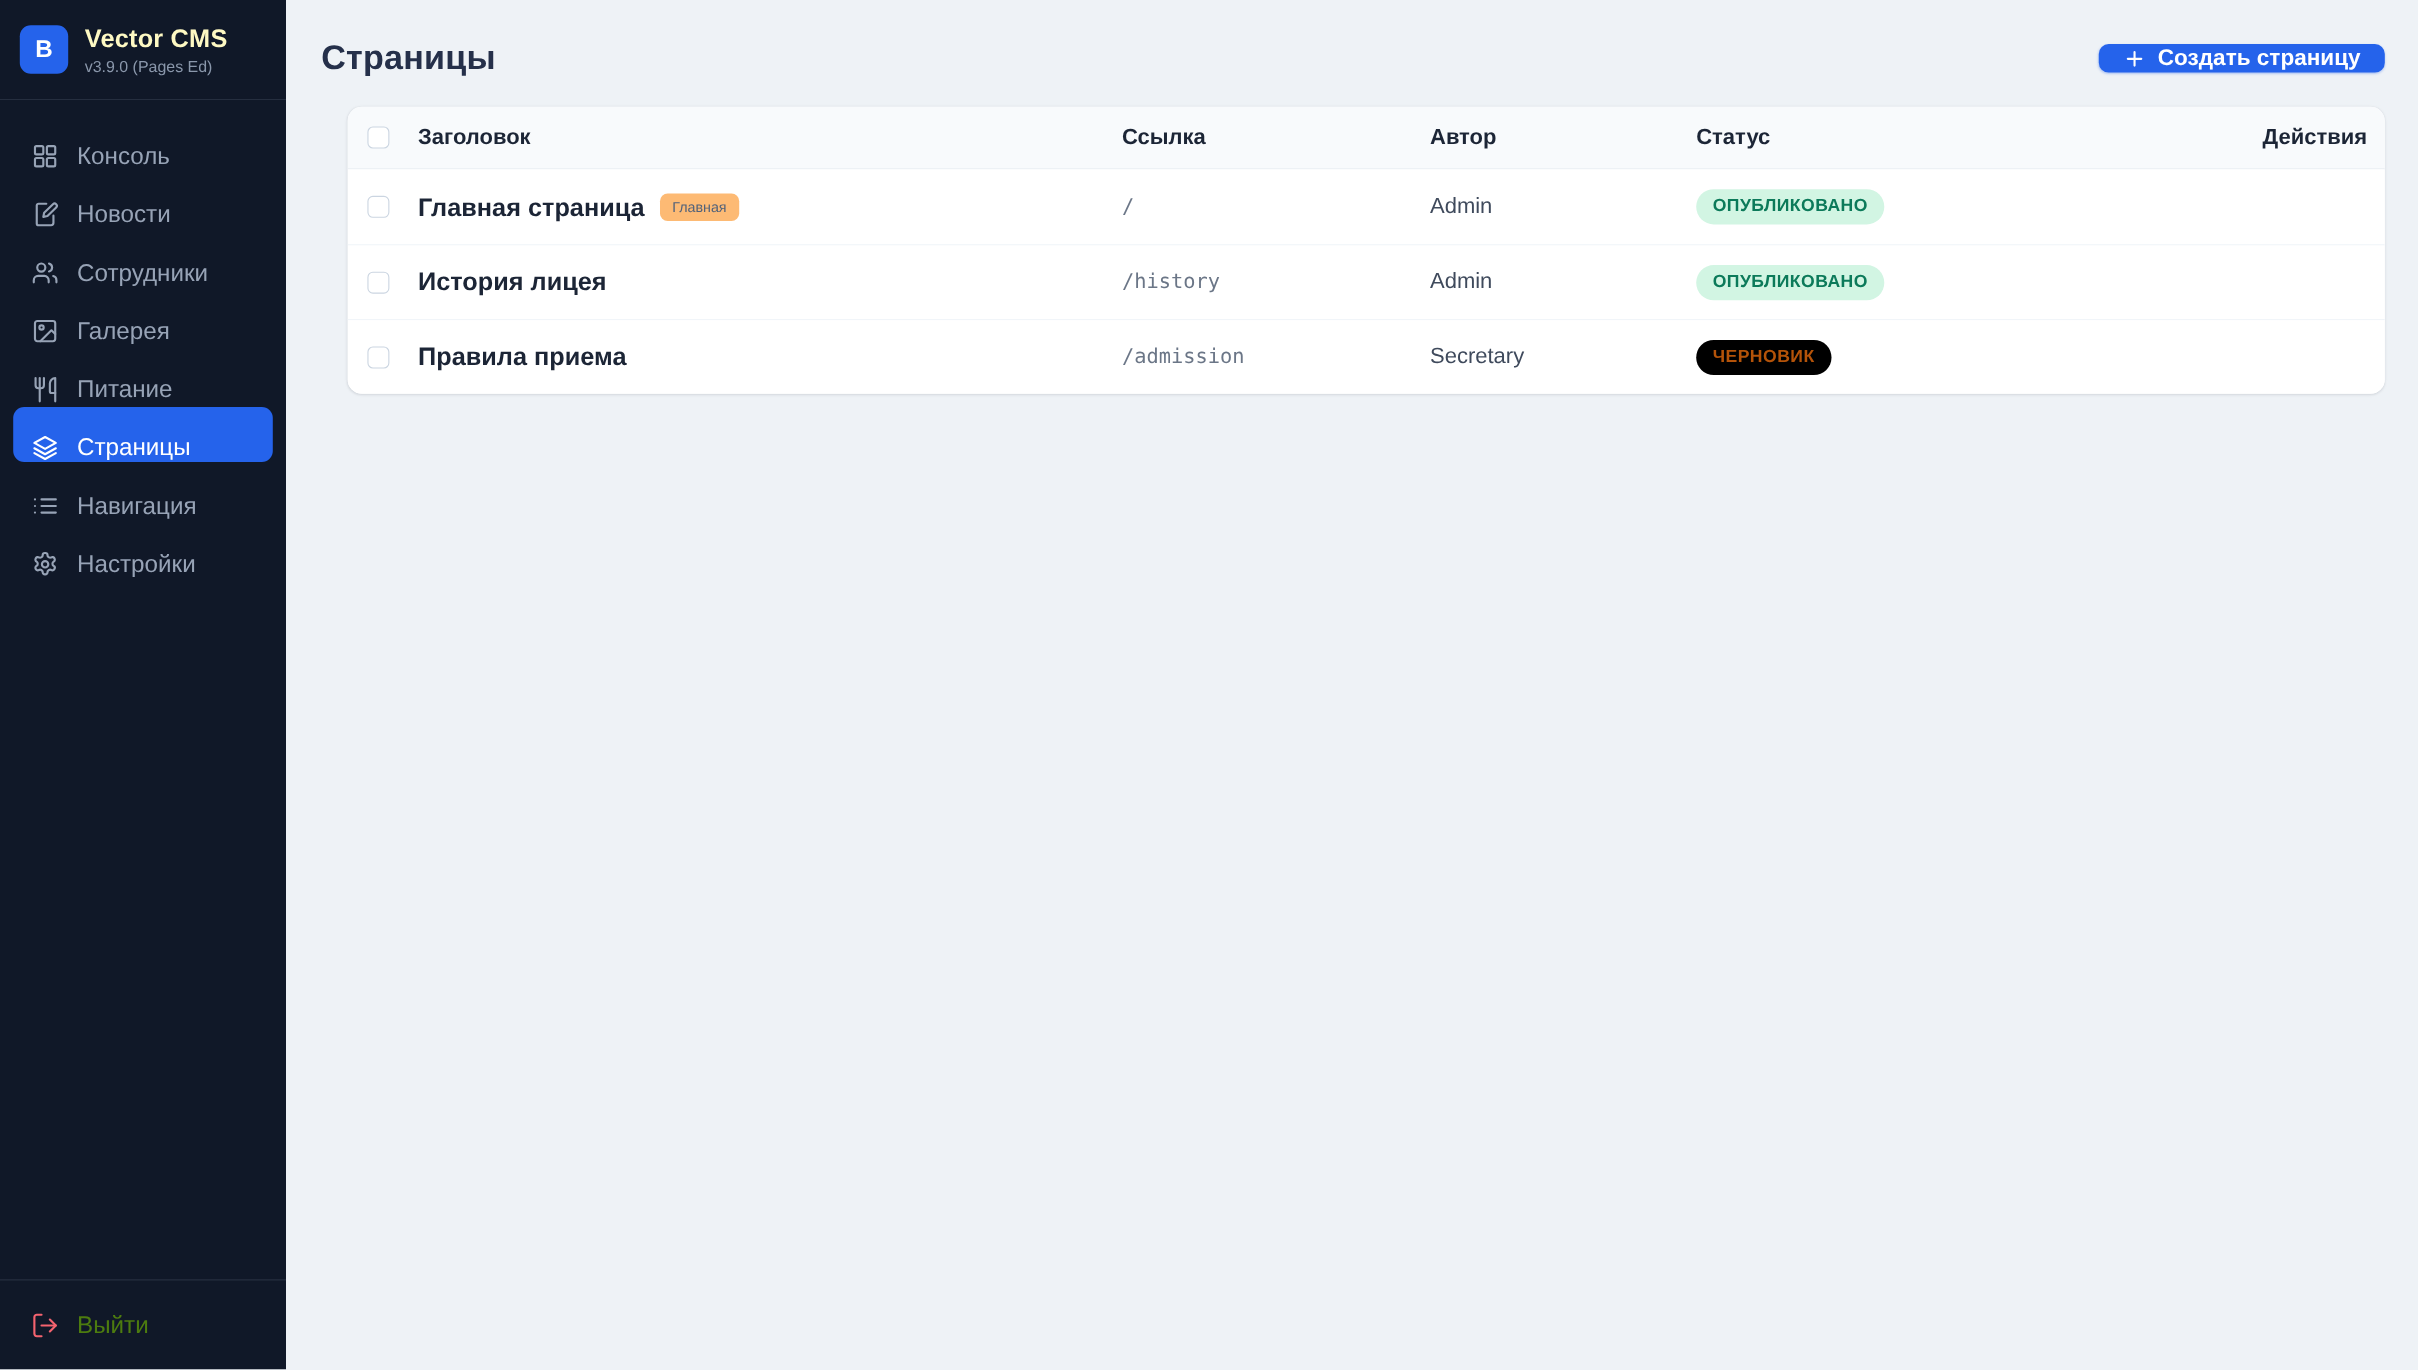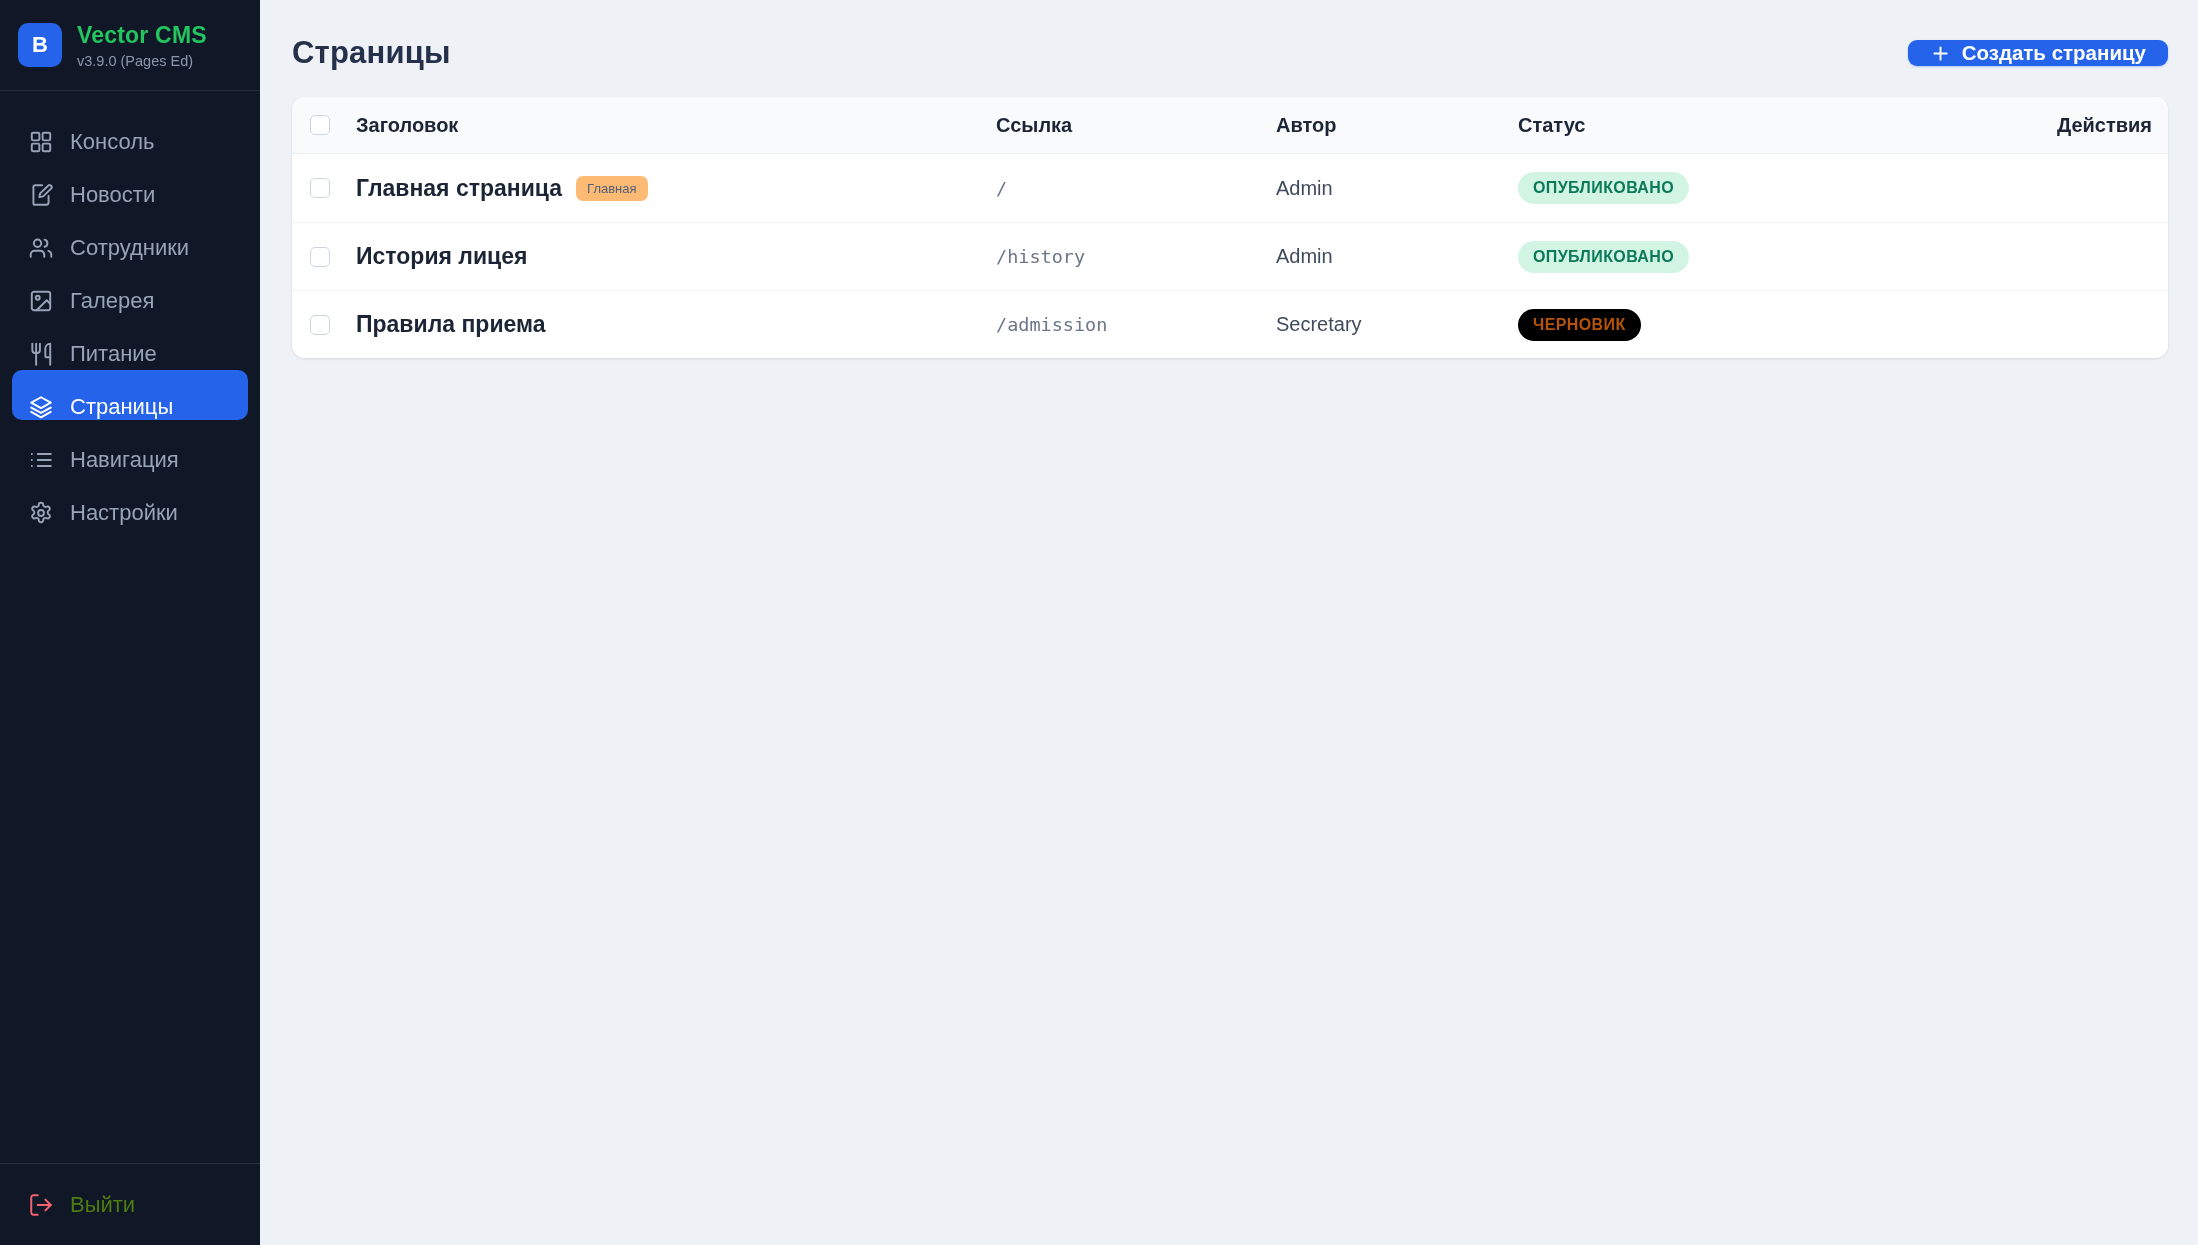--- a/index.html
+++ b/index.html
@@ -23,21 +23,21 @@
     padding:0 18px;
     border-bottom:1px solid rgba(148,163,184,0.16);
   }
   .brand-logo {
     width:44px; height:44px; border-radius:10px;
     background:#2563eb; color:#fff;
     font-weight:bold; font-size:22px;
     display:flex; align-items:center; justify-content:center;
   }
   .brand-text { display:flex; flex-direction:column; gap:4px; }
-  .brand-title { color:#22c55e; font-weight:bold; font-size:23px; letter-spacing:.2px; }
+  .brand-title { color:#fef9c3; font-weight:bold; font-size:23px; letter-spacing:.2px; }
   .brand-sub { color:#8a97ab; font-size:14.5px; }
 
   .nav { flex:1; padding:14px 12px; display:flex; flex-direction:column; gap:3px; }
   .nav-item {
     height:50px; border-radius:10px;
     display:flex; align-items:flex-end; gap:16px;
     padding:0 16px;
     color:#97a3b6; font-size:22px;
     cursor:pointer; user-select:none;
   }
@@ -69,20 +69,21 @@
     font-size:20.5px; font-weight:bold;
     display:flex; align-items:center; gap:11px;
     cursor:pointer; box-shadow:0 1px 2px rgba(37,99,235,.3);
   }
   .create-btn svg { width:21px; height:21px; stroke:#fff; stroke-width:2.2; stroke-linecap:round; fill:none; }
 
   
   .card {
     background:#ffffff; border-radius:13px; overflow:hidden;
     box-shadow:0 1px 3px rgba(16,24,40,.07), 0 1px 2px rgba(16,24,40,.05);
+    margin-left:24px;
   }
   .trow {
     display:grid;
     grid-template-columns:64px 640px 280px 242px 1fr 150px;
     align-items:center;
   }
   .thead {
     height:57px; background:#f8fafc;
     border-bottom:1px solid #e8edf2;
     font-size:20px; font-weight:bold; color:#1c2536;

